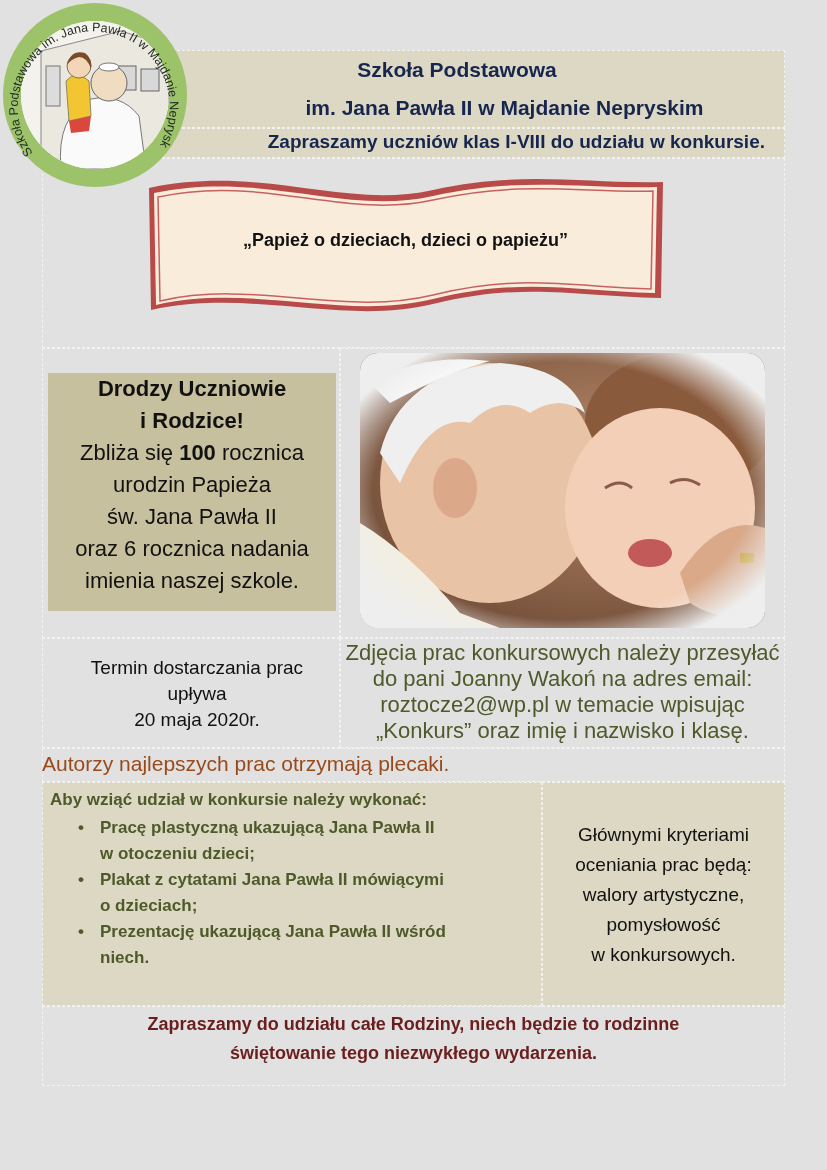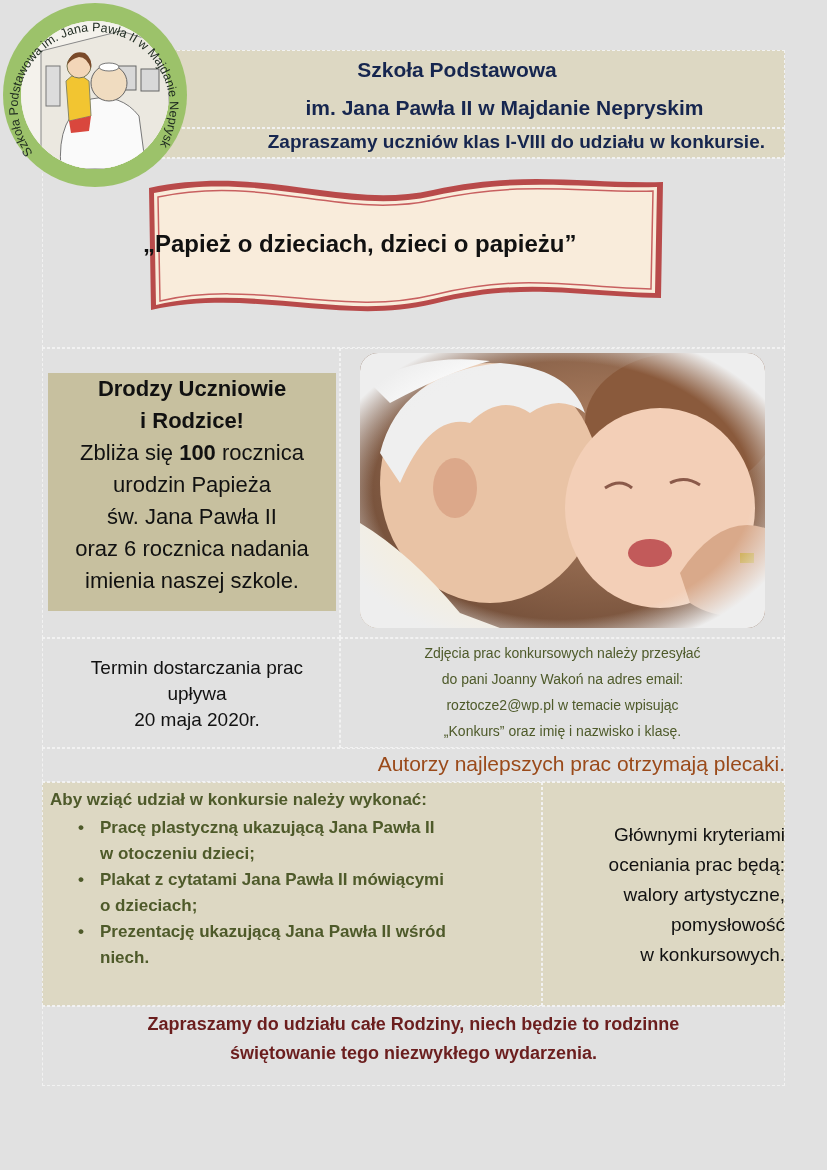--- a/index.html
+++ b/index.html
@@ -24,36 +24,36 @@
     .school-name { position: absolute; left: 0; width: 743px; text-align: center; color: #16264f; font-weight: bold; font-size: 21px; }
     .sn1 { top: 8px; left: 0; width: 830px; padding-left: 0; }
     .sn2 { top: 46px; left: 0; width: 835px; }
     .invite { position: absolute; left: 0; width: 100%; top: 3px; text-align: right; padding-right: 20px; color: #16264f; font-weight: bold; font-size: 19px; }
 
     .logo { position: absolute; left: 3px; top: 3px; width: 184px; height: 184px; border-radius: 50%; background: #9cc26a; z-index: 5; }
     .logo-inner { position: absolute; left: 18px; top: 18px; width: 148px; height: 148px; border-radius: 50%; background: #f5f3ee; overflow: hidden; }
     .logo svg.ring { position: absolute; left: 0; top: 0; }
 
     .banner { position: absolute; left: 143px; top: 170px; width: 525px; height: 155px; }
-    .banner-text { position: absolute; left: 143px; top: 230px; width: 525px; font-size: 24px; font-weight: bold; color: #111; }
+    .banner-text { position: absolute; left: 143px; top: 230px; width: 525px; text-align: center; font-size: 18px; font-weight: bold; color: #111; }
 
     .greet-box { position: absolute; left: 48px; top: 373px; width: 288px; height: 238px; background: #c7c09f; text-align: center; color: #111; font-size: 22px; line-height: 32px; }
     .greet-box .b { font-weight: bold; }
 
     .photo { position: absolute; left: 360px; top: 353px; width: 405px; height: 275px; border-radius: 18px; overflow: hidden; box-shadow: 0 0 18px 10px #eeeeee inset; }
 
     .deadline { position: absolute; left: 48px; top: 655px; width: 298px; text-align: center; font-size: 19px; line-height: 26px; color: #111; }
-    .email { position: absolute; left: 340px; top: 640px; width: 445px; text-align: center; font-size: 14px; line-height: 26px; color: #4e5a2a; }
-    .prize { position: absolute; left: 42px; top: 752px; width: 743px; text-align: right; font-size: 21px; color: #9a4a1a; }
+    .email { position: absolute; left: 340px; top: 640px; width: 445px; text-align: center; font-size: 22px; line-height: 26px; color: #4e5a2a; }
+    .prize { position: absolute; left: 42px; top: 752px; width: 743px; text-align: left; font-size: 21px; color: #9a4a1a; }
 
     .tasks { position: absolute; left: 50px; top: 787px; width: 490px; color: #4e5a2a; font-weight: bold; font-size: 17px; line-height: 26px; }
     .tasks ul { list-style: none; margin-top: 2px; }
     .tasks li { position: relative; padding-left: 50px; }
     .tasks li .bullet { position: absolute; left: 28px; top: 0; }
-    .criteria { position: absolute; left: 542px; top: 820px; width: 243px; text-align: right; font-size: 19px; line-height: 30px; color: #111; }
+    .criteria { position: absolute; left: 542px; top: 820px; width: 243px; text-align: center; font-size: 19px; line-height: 30px; color: #111; }
     .footer { position: absolute; left: 42px; top: 1010px; width: 743px; text-align: center; font-size: 18px; line-height: 29px; font-weight: bold; color: #6b1e1e; }
   </style>
 </head>
 <body>
 
 <div class="grid">
   <div class="cell header-band"></div>
   <div class="cell invite-band"></div>
   <div class="cell title-area"></div>
   <div class="cell greet-cell"></div>

